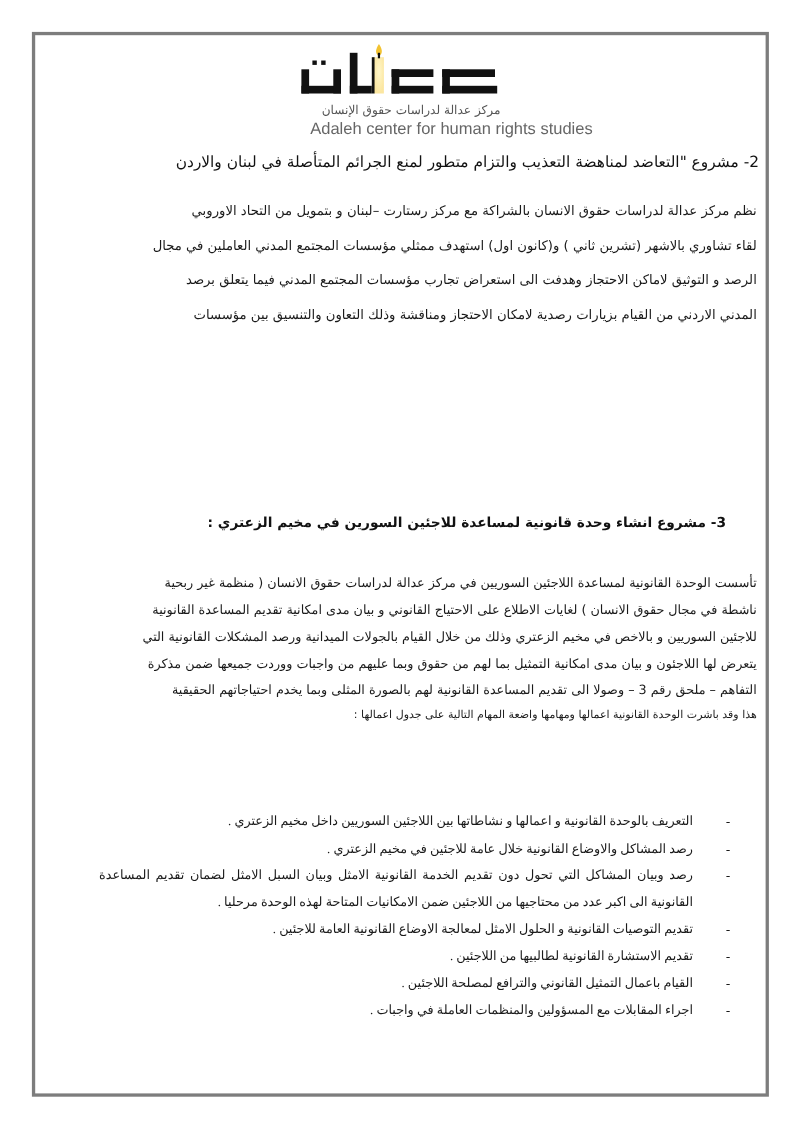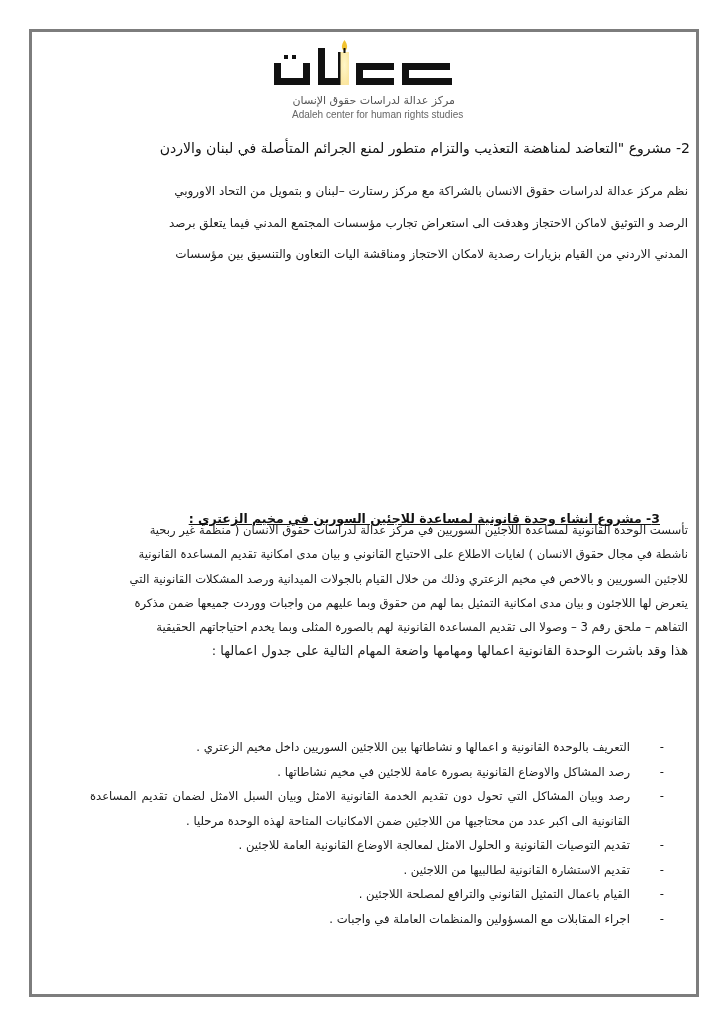--- a/index.html
+++ b/index.html
@@ -42,47 +42,45 @@
       position: absolute;
       right: 0;
       top: 56px;
       font-size: 11px;
       color: #555;
       direction: rtl;
       white-space: nowrap;
     }
     .logo-en {
       position: absolute;
-      left: 22px;
+      left: 12px;
       top: 71px;
       font-family: "Liberation Sans", sans-serif;
-      font-size: 10px;
+      font-size: 15px;
       color: #666;
       white-space: nowrap;
     }
     .rtl {
       direction: rtl;
       text-align: right;
     }
     .section {
       position: absolute;
       left: 60px;
       width: 630px;
     }
     .sec-title {
       font-size: 14px;
       font-weight: normal;
       color: #111;
       white-space: nowrap;
     }
     .sec-title.bold {
       font-weight: bold;
-      text-decoration: underline;
       font-size: 12.5px;
-      margin-top: 44px;
     }
     .para {
       font-size: 12px;
       line-height: 31.5px;
       text-align: justify;
       text-align-last: right;
       margin: 0;
     }
     .para2 {
       font-size: 11.6px;
@@ -93,21 +91,21 @@
     }
     .para2 .line {
       display: block;
       white-space: nowrap;
     }
     .para .line {
       display: block;
       white-space: nowrap;
     }
     .plain-line {
-      font-size: 13px;
+      font-size: 10px;
       line-height: 24px;
       white-space: nowrap;
     }
     .task-list {
       list-style: none;
       margin: 0;
       padding: 0;
     }
     .task-item {
       position: relative;
@@ -115,20 +113,21 @@
       line-height: 24.5px;
       padding-right: 40px;
     }
     .task-item .dash {
       position: absolute;
       right: 6px;
       top: 0;
     }
     .task-item .txt {
       display: block;
+      font-family: Liberation Serif, serif;
     }
   </style>
 </head>
 <body>
 
 <div class="page-frame"></div>
 
 <div class="logo">
   <svg class="logo-mark" viewBox="0 0 185 52" xmlns="http://www.w3.org/2000/svg">
     <defs>
@@ -164,22 +163,23 @@
   <div class="logo-en">Adaleh center for human rights studies</div>
 </div>
 
 <div class="section rtl" style="top:140px;">
   <div class="sec-title">2- مشروع "التعاضد لمناهضة التعذيب والتزام متطور لمنع الجرائم المتأصلة في لبنان والاردن</div>
 </div>
 
 <div class="section rtl" style="top:176px; left:88px; width:600px;">
   <p class="para">
     <span class="line">نظم مركز عدالة لدراسات حقوق الانسان بالشراكة مع مركز رستارت –لبنان و بتمويل من التحاد الاوروبي</span>
+    <span class="line">لقاء تشاوري بالاشهر (تشرين ثاني ) و(كانون اول)  استهدف ممثلي مؤسسات المجتمع المدني العاملين في مجال</span>
     <span class="line">الرصد و التوثيق لاماكن الاحتجاز  وهدفت الى استعراض تجارب مؤسسات المجتمع المدني فيما يتعلق برصد</span>
-    <span class="line">المدني الاردني من القيام بزيارات رصدية لامكان الاحتجاز ومناقشة اليات التعاون والتنسيق بين مؤسسات</span>
+    <span class="line">المدني الاردني من القيام بزيارات رصدية لامكان الاحتجاز ومناقشة وذلك التعاون والتنسيق بين مؤسسات</span>
   </p>
 </div>
 
 <div class="section rtl" style="top:467px; left:100px; width:560px;">
   <div class="sec-title bold">3- مشروع انشاء وحدة قانونية لمساعدة للاجئين السورين في مخيم الزعتري :</div>
 </div>
 
 <div class="section rtl" style="top:518px; left:90px; width:598px;">
   <p class="para2">
     <span class="line">تأسست الوحدة القانونية لمساعدة اللاجئين السوريين في مركز عدالة لدراسات حقوق الانسان ( منظمة غير ربحية</span>
@@ -192,21 +192,21 @@
 </div>
 
 <div class="section rtl" style="top:735px; left:90px; width:580px;">
   <ul class="task-list">
     <li class="task-item">
       <span class="dash">-</span>
       <span class="txt">التعريف بالوحدة القانونية و اعمالها و نشاطاتها بين اللاجئين السوريين داخل مخيم الزعتري .</span>
     </li>
     <li class="task-item">
       <span class="dash">-</span>
-      <span class="txt">رصد المشاكل والاوضاع القانونية بصورة عامة للاجئين في مخيم نشاطاتها .</span>
+      <span class="txt">رصد المشاكل والاوضاع القانونية خلال عامة للاجئين في مخيم الزعتري .</span>
     </li>
     <li class="task-item">
       <span class="dash">-</span>
       <span class="txt" style="text-align:justify;">رصد وبيان المشاكل التي تحول دون تقديم الخدمة القانونية الامثل وبيان السبل الامثل لضمان تقديم المساعدة القانونية الى اكبر عدد من محتاجيها من اللاجئين ضمن الامكانيات المتاحة لهذه الوحدة مرحليا .</span>
     </li>
     <li class="task-item">
       <span class="dash">-</span>
       <span class="txt">تقديم التوصيات القانونية و الحلول الامثل لمعالجة الاوضاع القانونية العامة للاجئين .</span>
     </li>
     <li class="task-item">

